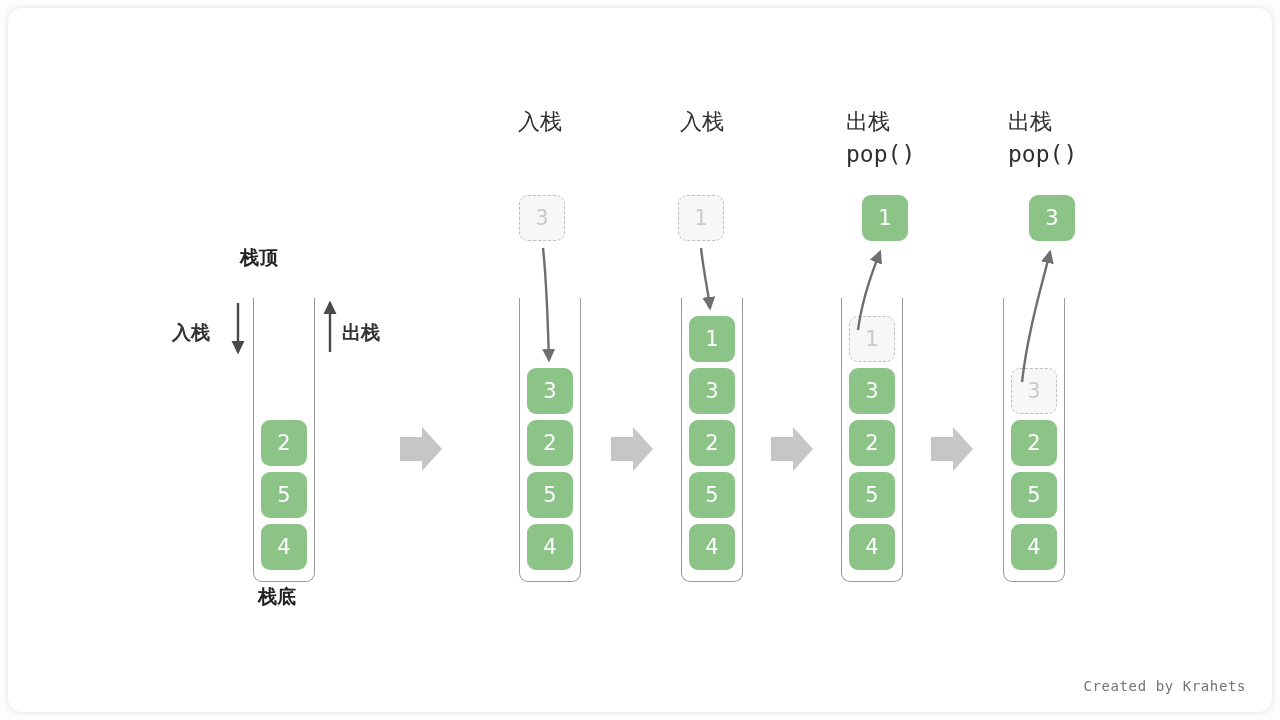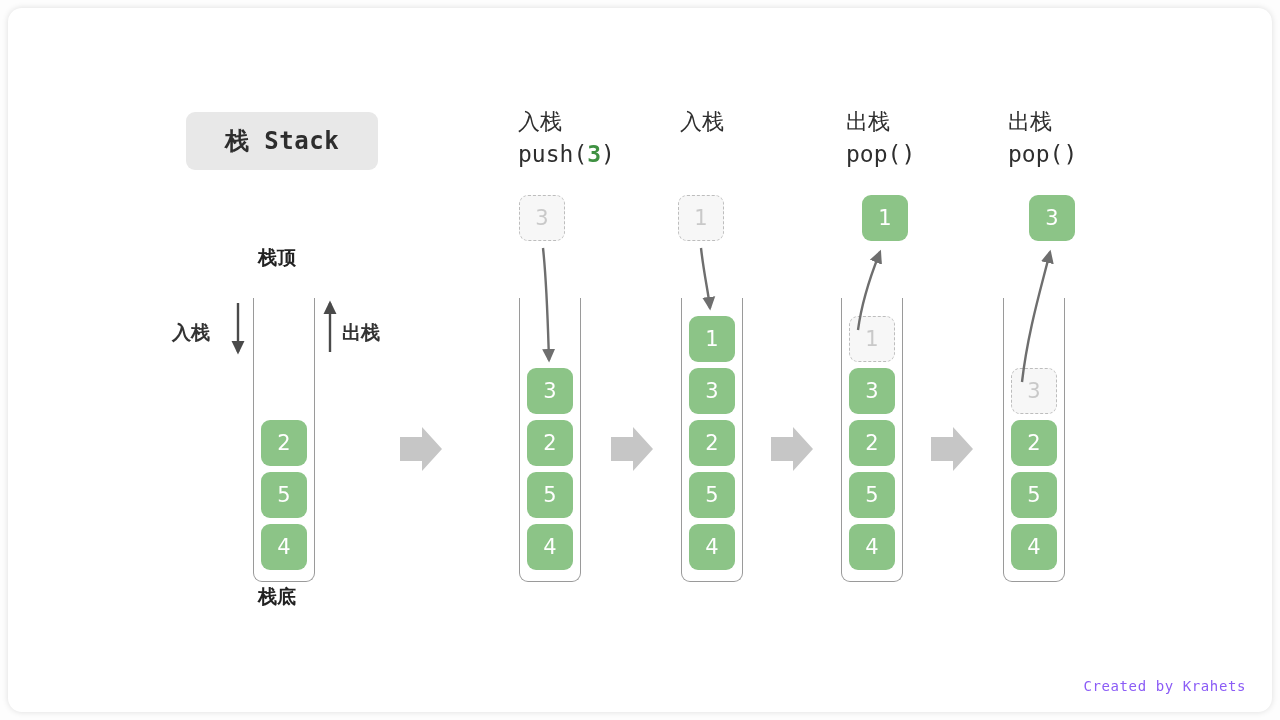--- a/index.html
+++ b/index.html
@@ -164,40 +164,38 @@
     height: 720px;
     pointer-events: none;
   }
 
   .credit {
     position: absolute;
     right: 34px;
     bottom: 26px;
     font-family: "DejaVu Sans Mono", "Liberation Mono", monospace;
     font-size: 14px;
-    color: #8b5cf6;
+    color: #737373;
     letter-spacing: 0.6px;
   }
 </style>
 </head>
 <body>
 
 <div id="canvas">
   <div class="card"></div>
 
-  <div class="title-badge">栈 Stack</div>
-
-  <div class="cap-label" style="left:258px; top:245px;">栈顶</div>
+
+  <div class="cap-label" style="left:240px; top:245px;">栈顶</div>
   <div class="cap-label" style="left:258px; top:584px;">栈底</div>
   <div class="side-label" style="left:172px; top:320px;">入栈</div>
   <div class="side-label" style="left:342px; top:320px;">出栈</div>
 
   <div class="op-label" style="left:518px; top:108px;">
     <span class="cn">入栈</span>
-    <span class="code"><span>push(</span><span class="arg">3</span><span>)</span></span>
   </div>
   <div class="op-label" style="left:680px; top:108px;">
     <span class="cn">入栈</span>
   </div>
   <div class="op-label" style="left:846px; top:108px;">
     <span class="cn">出栈</span>
     <span class="code"><span>pop()</span><span class="arg"></span><span></span></span>
   </div>
   <div class="op-label" style="left:1008px; top:108px;">
     <span class="cn">出栈</span>

